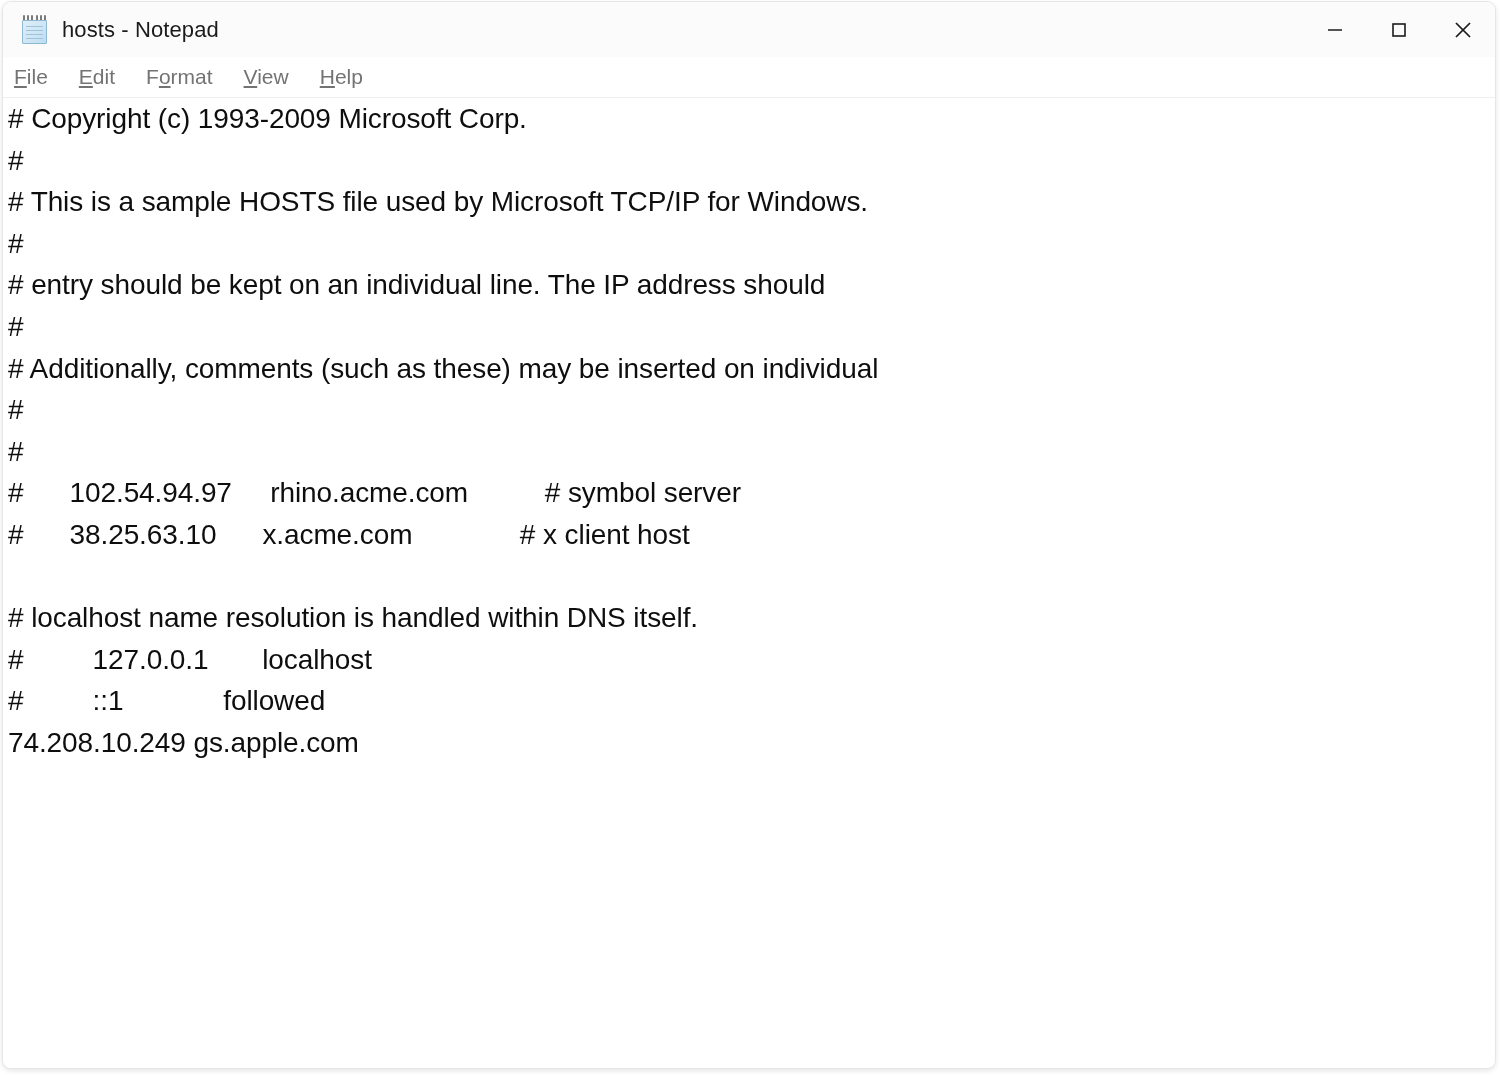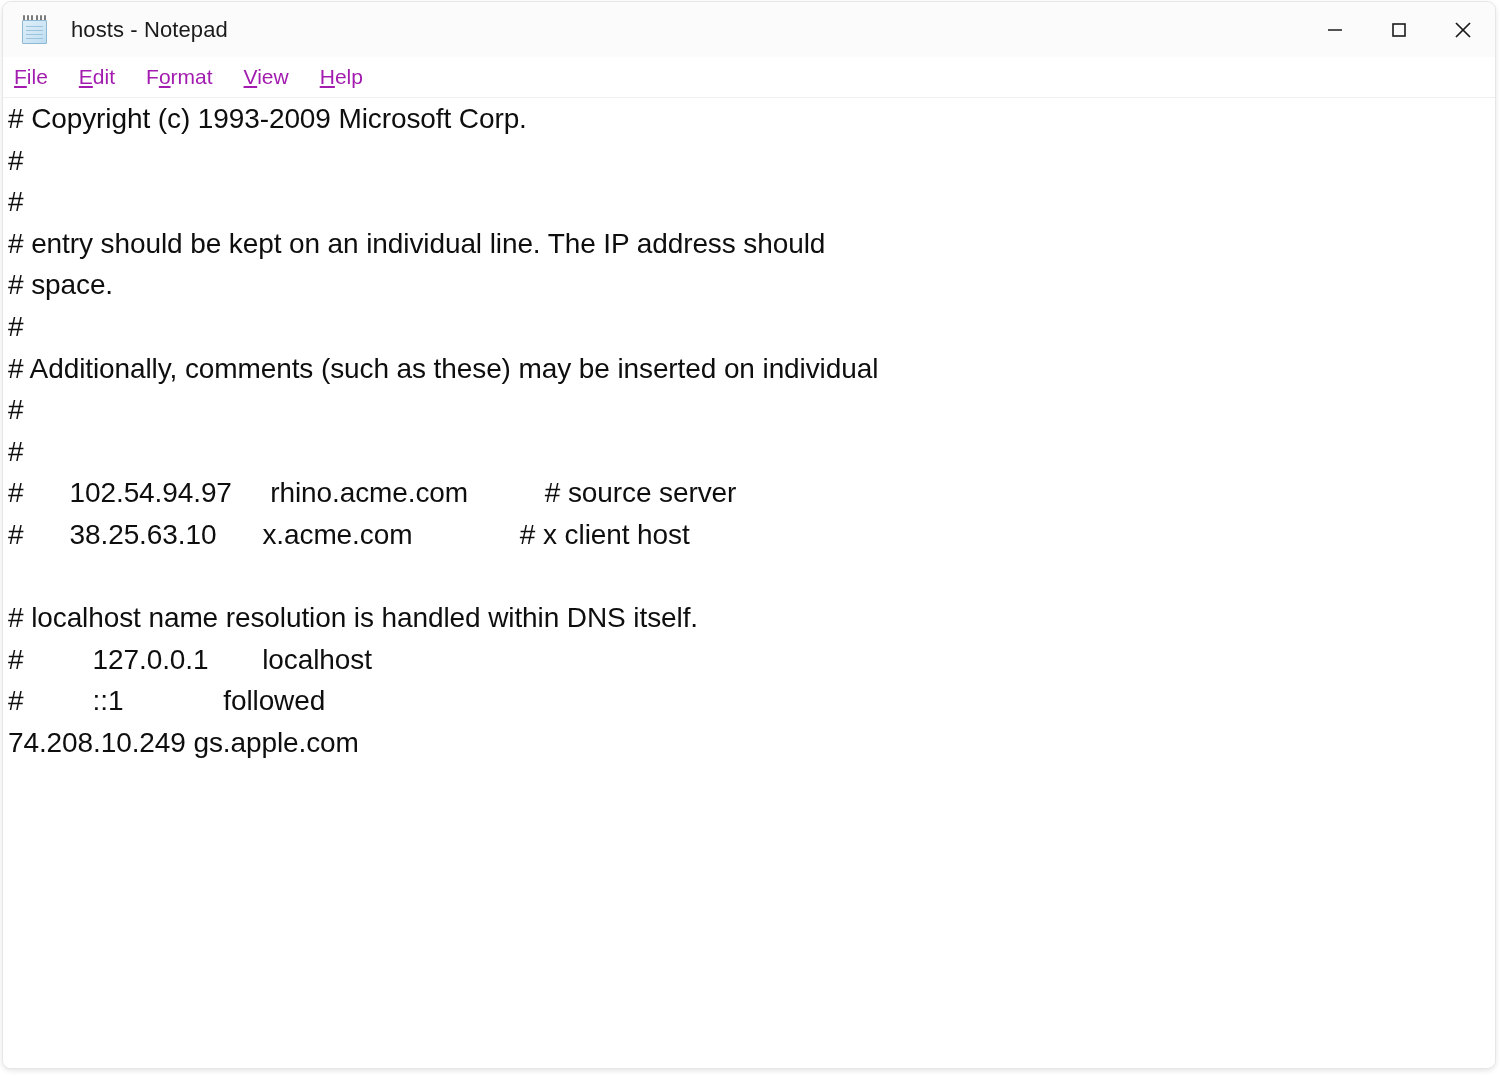--- a/index.html
+++ b/index.html
@@ -37,21 +37,21 @@
     align-items: center;
     position: relative;
     border-top-left-radius: 8px;
     border-top-right-radius: 8px;
   }
 
   #title-left {
     display: flex;
     align-items: center;
     padding-left: 18px;
-    gap: 22px;
+    gap: 13px;
   }
 
   #app-icon {
     width: 28px;
     height: 30px;
     position: relative;
     flex: 0 0 auto;
   }
   #app-icon .pad-body {
     position: absolute;
@@ -117,21 +117,21 @@
     height: 40px;
     min-height: 40px;
     background: #ffffff;
     display: flex;
     align-items: center;
     padding-left: 11px;
     border-bottom: 1px solid #efefef;
   }
   .menu-item {
     font-size: 21px;
-    color: #a21caf;
+    color: #737373;
     padding: 2px 14px 2px 0;
     margin-right: 17px;
     white-space: nowrap;
     cursor: default;
   }
   .menu-item u { text-decoration: underline; text-underline-offset: 2px; }
 
   
   #textarea {
     flex: 1 1 auto;
@@ -211,28 +211,28 @@
       <span></span><u>V</u><span>iew</span>
     </div>
     <div class="menu-item">
       <span></span><u>H</u><span>elp</span>
     </div>
   </div>
 
   <div id="textarea">
       <div class="line"># Copyright (c) 1993-2009 Microsoft Corp.</div>
       <div class="line">#</div>
+      <div class="line"># This is a sample HOSTS file used by Microsoft TCP/IP for Windows.</div>
       <div class="line">#</div>
       <div class="line"># entry should be kept on an individual line. The IP address should</div>
-      <div class="line"># space.</div>
       <div class="line">#</div>
       <div class="line"># Additionally, comments (such as these) may be inserted on individual</div>
       <div class="line">#</div>
       <div class="line">#</div>
-      <div class="line">#      102.54.94.97     rhino.acme.com          # source server</div>
+      <div class="line">#      102.54.94.97     rhino.acme.com          # symbol server</div>
       <div class="line">#      38.25.63.10      x.acme.com              # x client host</div>
       <div class="line blank">&nbsp;</div>
       <div class="line"># localhost name resolution is handled within DNS itself.</div>
       <div class="line">#         127.0.0.1       localhost</div>
       <div class="line">#         ::1             followed</div>
       <div class="line">74.208.10.249 gs.apple.com</div>
     </div>
 
 </div>
 

